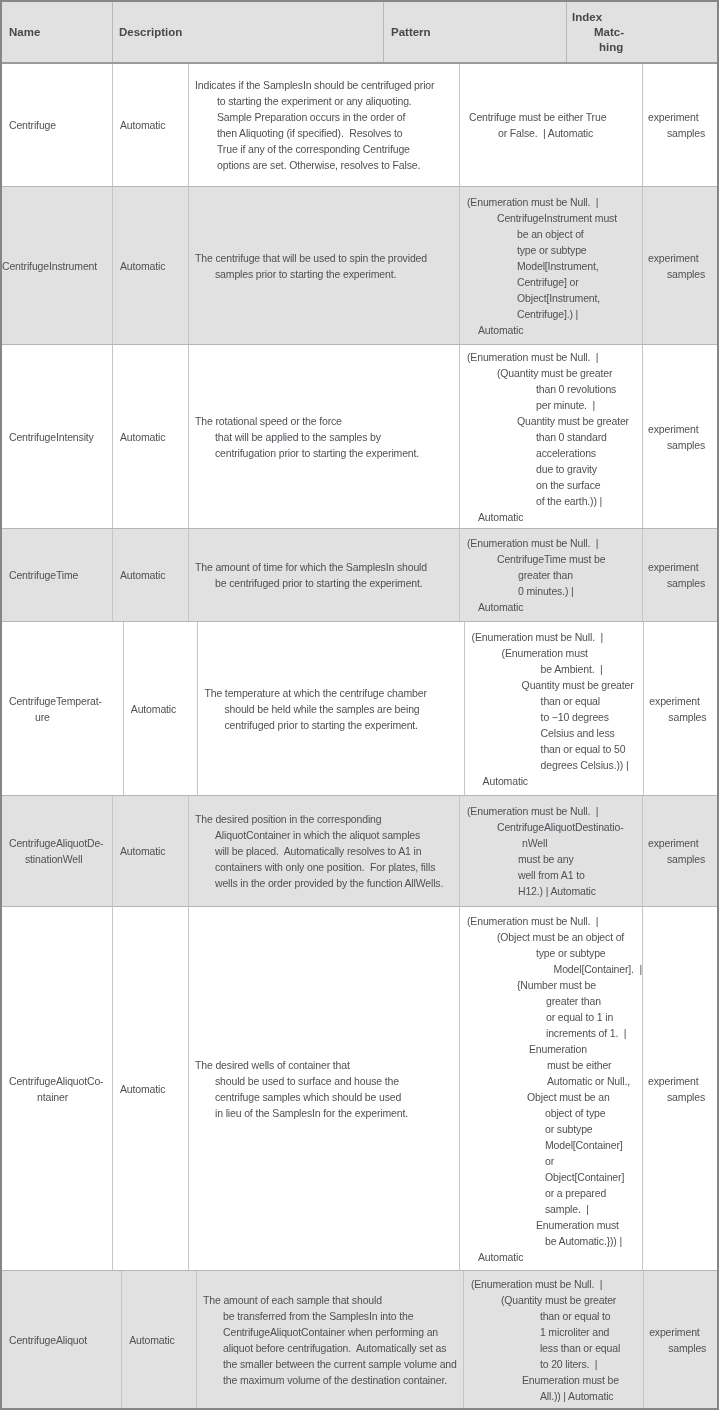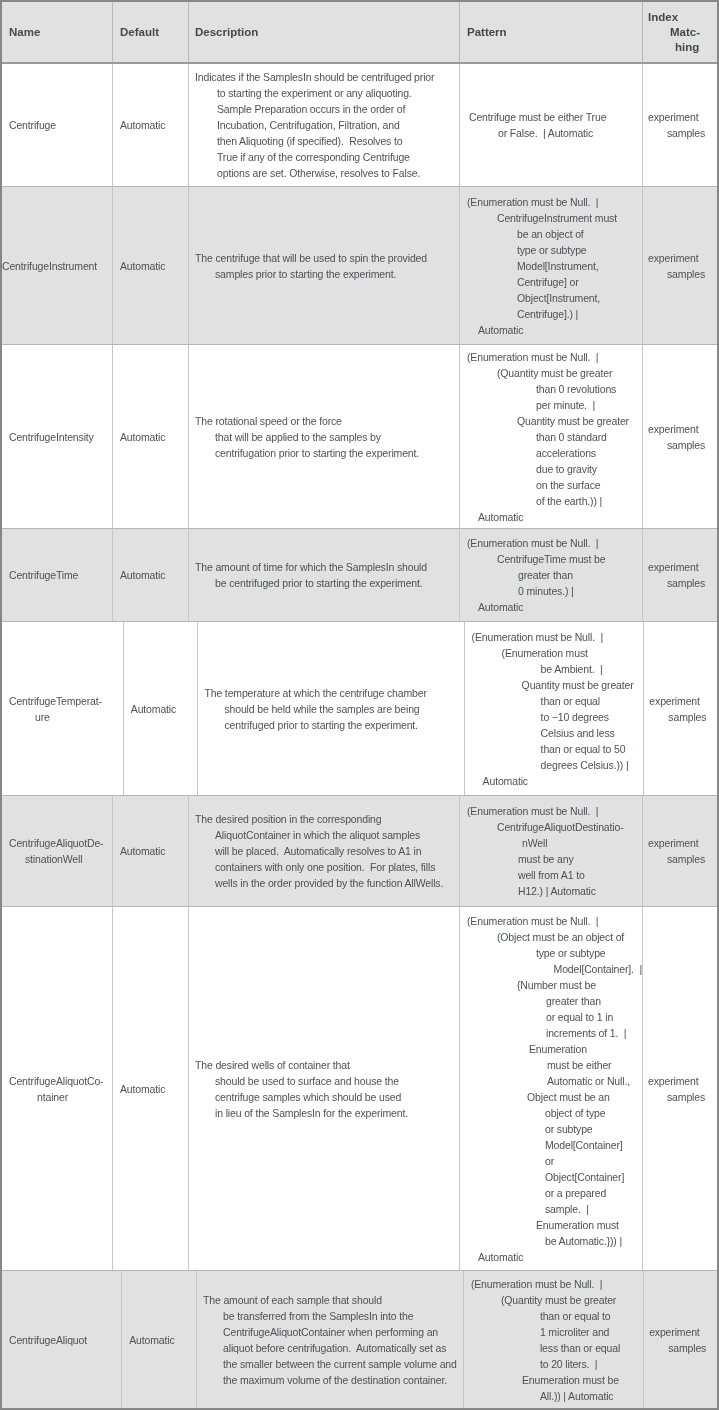--- a/index.html
+++ b/index.html
@@ -50,23 +50,20 @@
   }
 </style>
 </head>
 <body>
 
 <div id="doc-table">
   <div class="hdr-row" id="hdr-row">
       <div class="cell" style="width: 111px;">
         <div class="ln" style="padding-left: 7px;">Name</div>
       </div>
-      <div class="cell" style="width: 76px;">
-        <div class="ln" style="padding-left: 7px;">Default</div>
-      </div>
       <div class="cell" style="width: 271px;">
         <div class="ln" style="padding-left: 6px;">Description</div>
       </div>
       <div class="cell" style="width: 183px;">
         <div class="ln" style="padding-left: 7px;">Pattern</div>
       </div>
       <div class="cell" style="width: 74px;">
         <div class="ln" style="padding-left: 5px;">Index</div>
         <div class="ln" style="padding-left: 27px;">Matc-</div>
         <div class="ln" style="padding-left: 32px;">hing</div>
@@ -77,21 +74,20 @@
         <div class="cell" style="width: 111px;">
           <div class="ln" style="padding-left: 7px;">Centrifuge</div>
         </div>
         <div class="cell" style="width: 76px;">
           <div class="ln" style="padding-left: 7px;">Automatic</div>
         </div>
         <div class="cell" style="width: 271px;">
           <div class="ln" style="padding-left: 6px;">Indicates if the SamplesIn should be centrifuged prior</div>
           <div class="ln" style="padding-left: 28px;">to starting the experiment or any aliquoting.</div>
           <div class="ln" style="padding-left: 28px;">Sample Preparation occurs in the order of</div>
-          <div class="ln" style="padding-left: 28px;">Incubation, Centrifugation, Filtration, and</div>
           <div class="ln" style="padding-left: 28px;">then Aliquoting (if specified).  Resolves to</div>
           <div class="ln" style="padding-left: 28px;">True if any of the corresponding Centrifuge</div>
           <div class="ln" style="padding-left: 28px;">options are set. Otherwise, resolves to False.</div>
         </div>
         <div class="cell" style="width: 183px;">
           <div class="ln" style="padding-left: 9px;">Centrifuge must be either True</div>
           <div class="ln" style="padding-left: 38px;">or False.  | Automatic</div>
         </div>
         <div class="cell" style="width: 74px;">
           <div class="ln" style="padding-left: 5px;">experiment</div>

